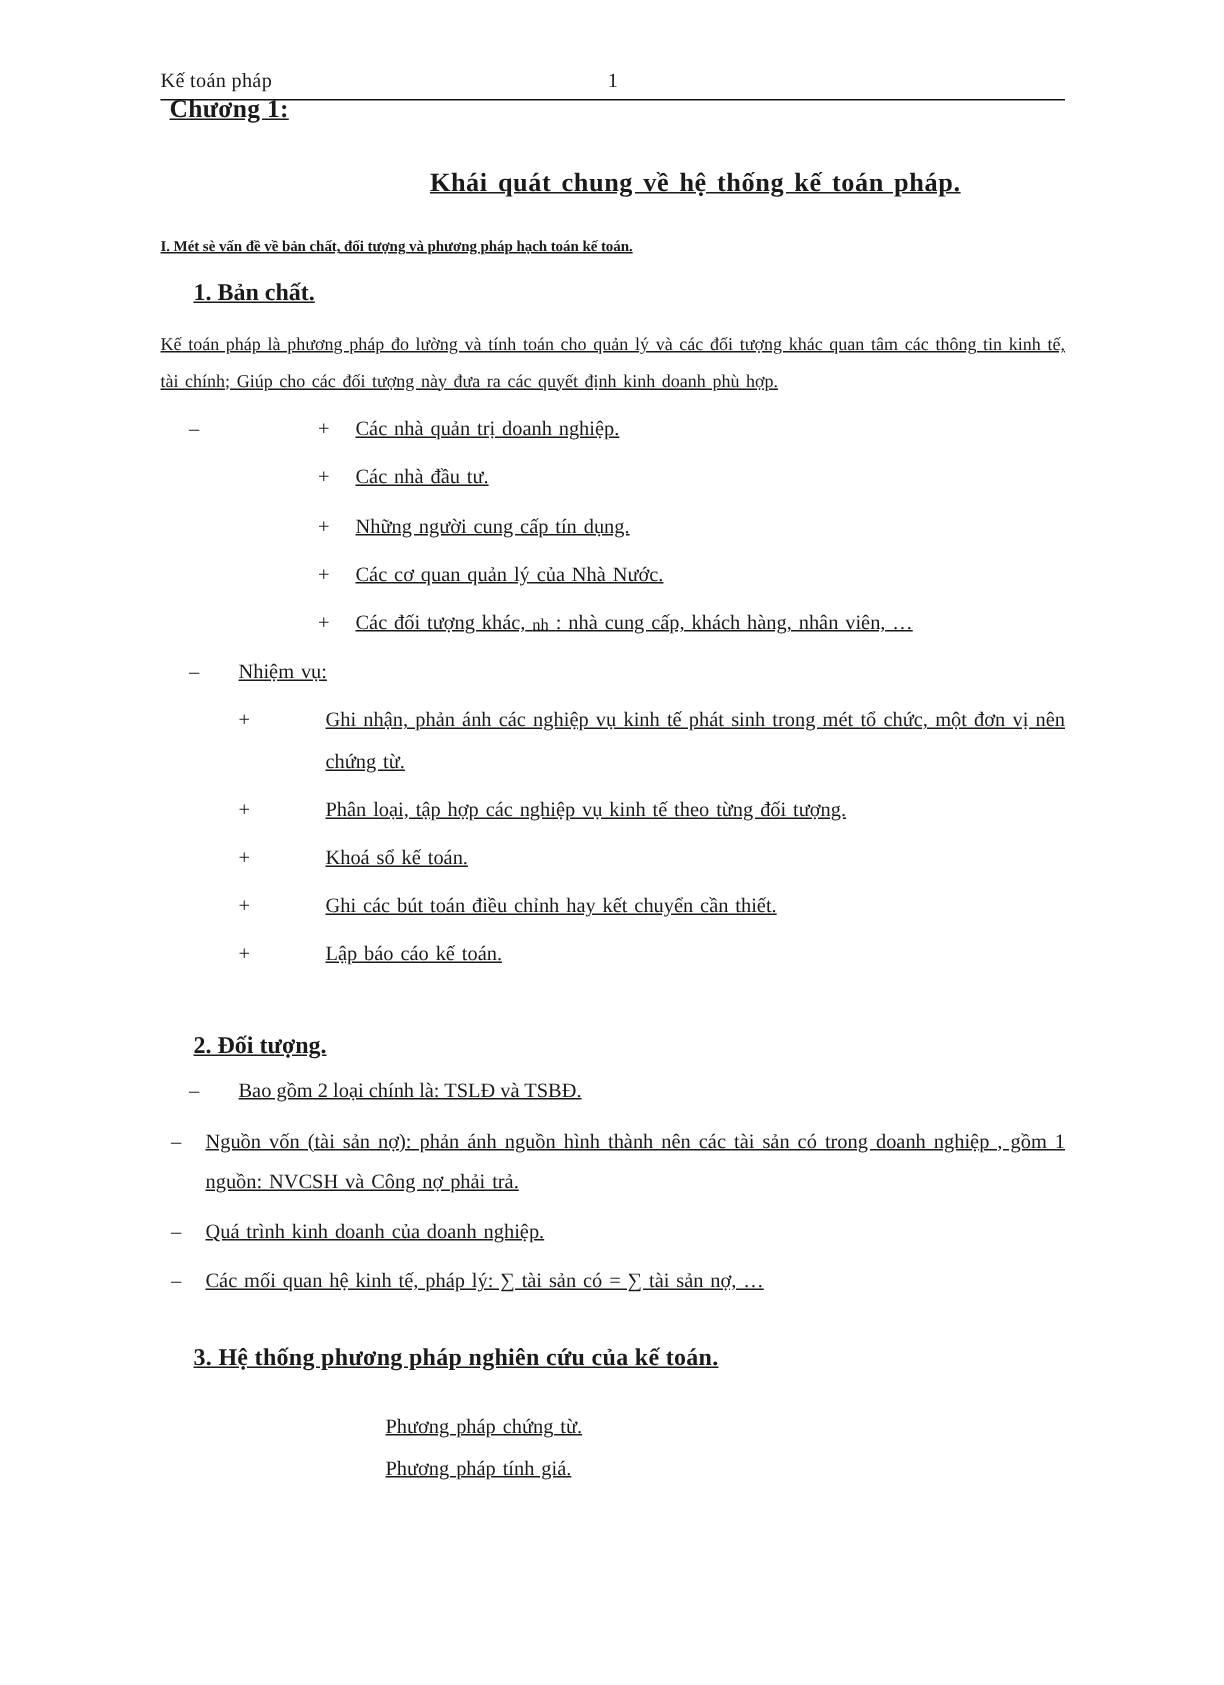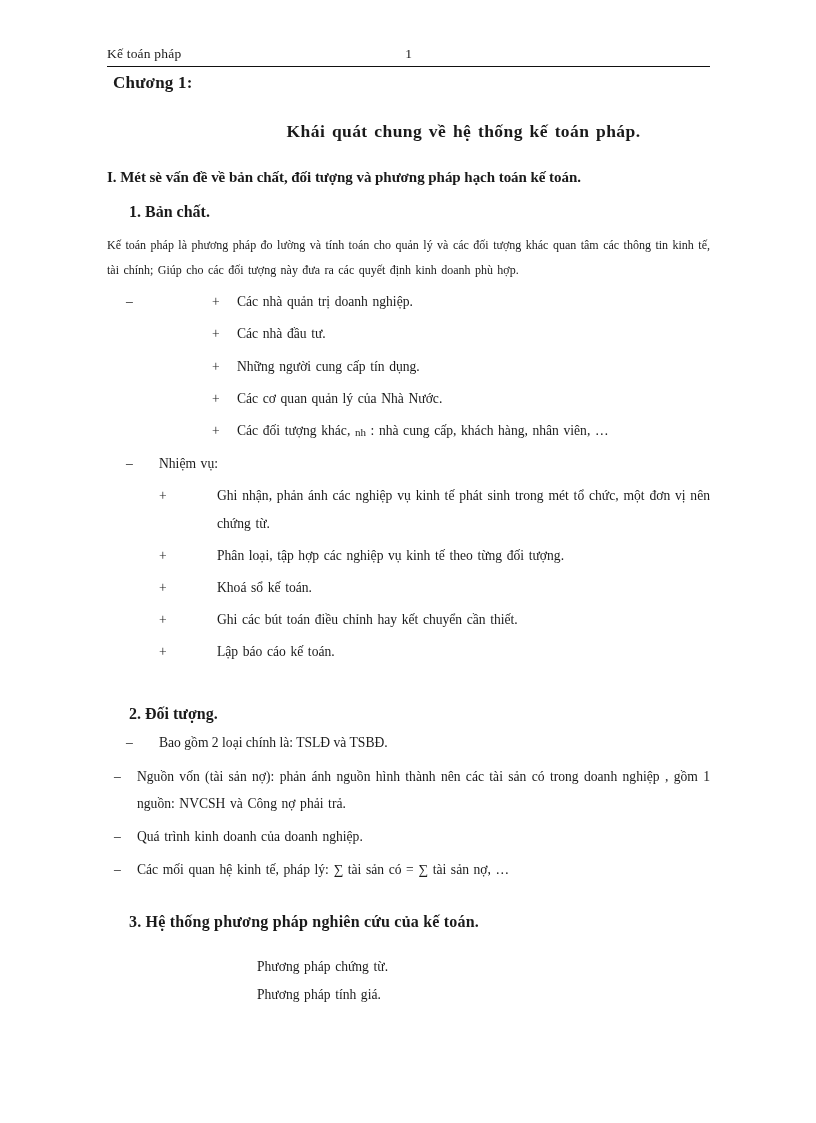--- a/index.html
+++ b/index.html
@@ -55,22 +55,23 @@
     top: 20px;
     width: 603px;
     height: 0;
     border-top: 1.6px solid #111;
   }
 
   
   .content {
     position: absolute;
     left: 107px;
-    top: 70px;
-    width: 603px;
+    top: 60px;
+    width: 603px;
+    text-decoration: underline;
   }
 
   .chapter-label {
     font-weight: bold;
     font-size: 17px;
     margin: 3px 0 0 6px;
     letter-spacing: 0.2px;
   }
 
   .doc-title {
@@ -78,21 +79,21 @@
     font-size: 17.5px;
     text-align: center;
     margin: 28px 0 0 0;
     padding-left: 110px;
     letter-spacing: 0.4px;
     word-spacing: 2px;
   }
 
   .h-roman {
     font-weight: bold;
-    font-size: 15px;
+    font-size: 10px;
     margin: 27px 0 0 0;
     letter-spacing: -0.05px;
     white-space: nowrap;
   }
 
   .h-num {
     font-weight: bold;
     font-size: 16px;
     margin: 17px 0 0 22px;
   }

